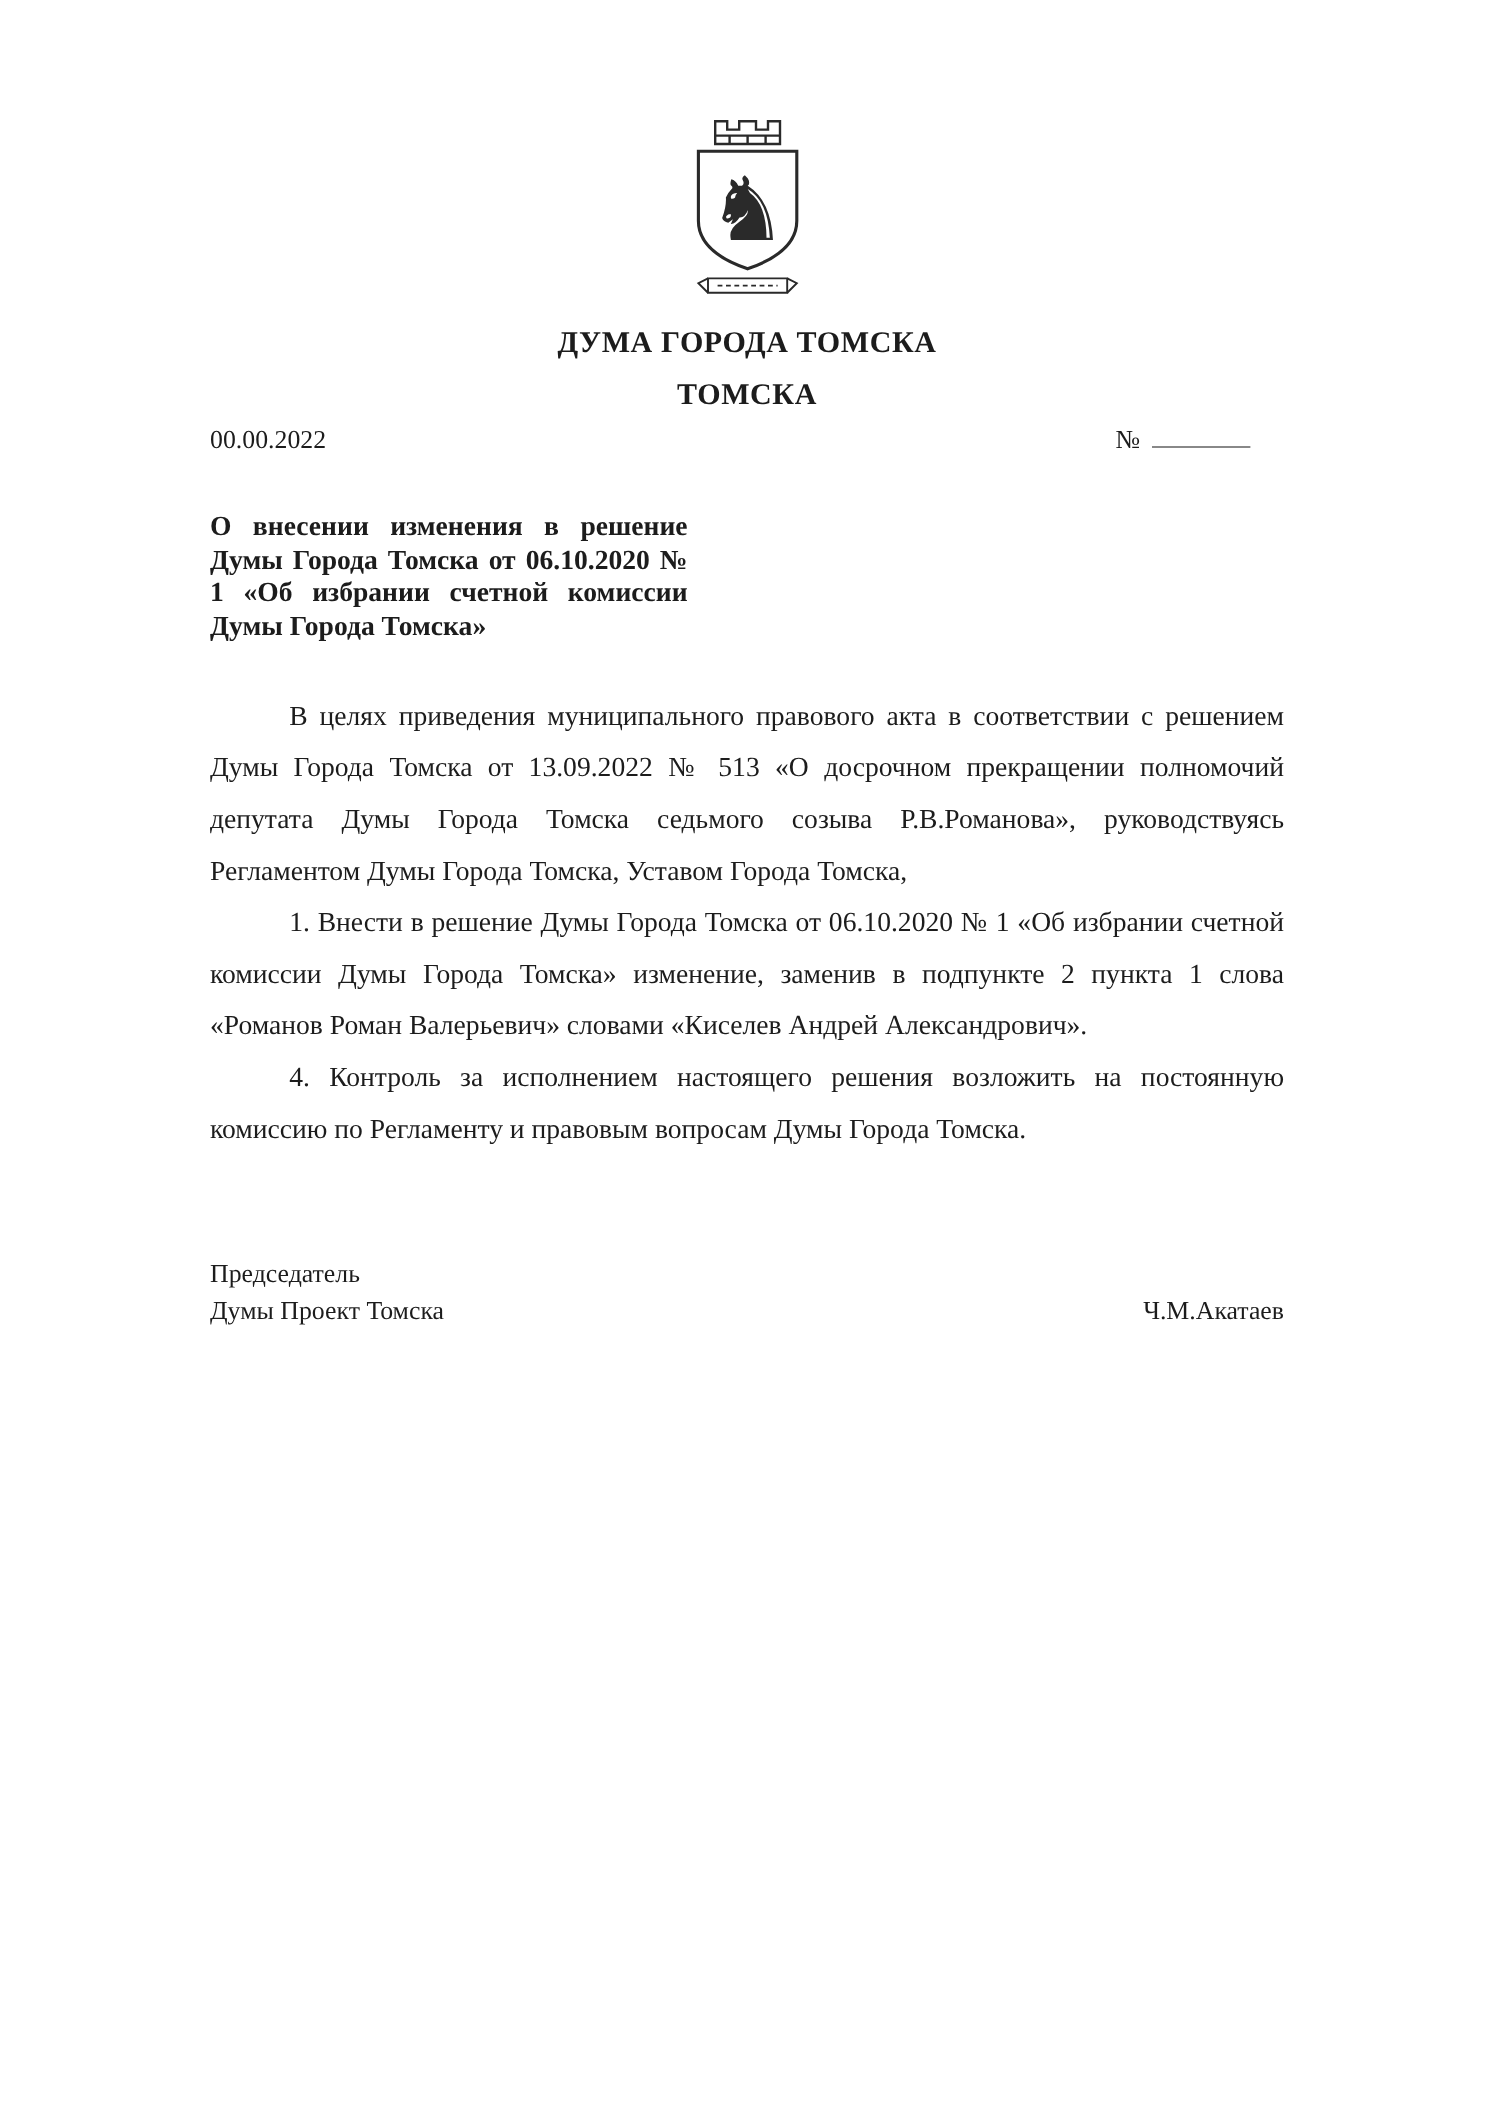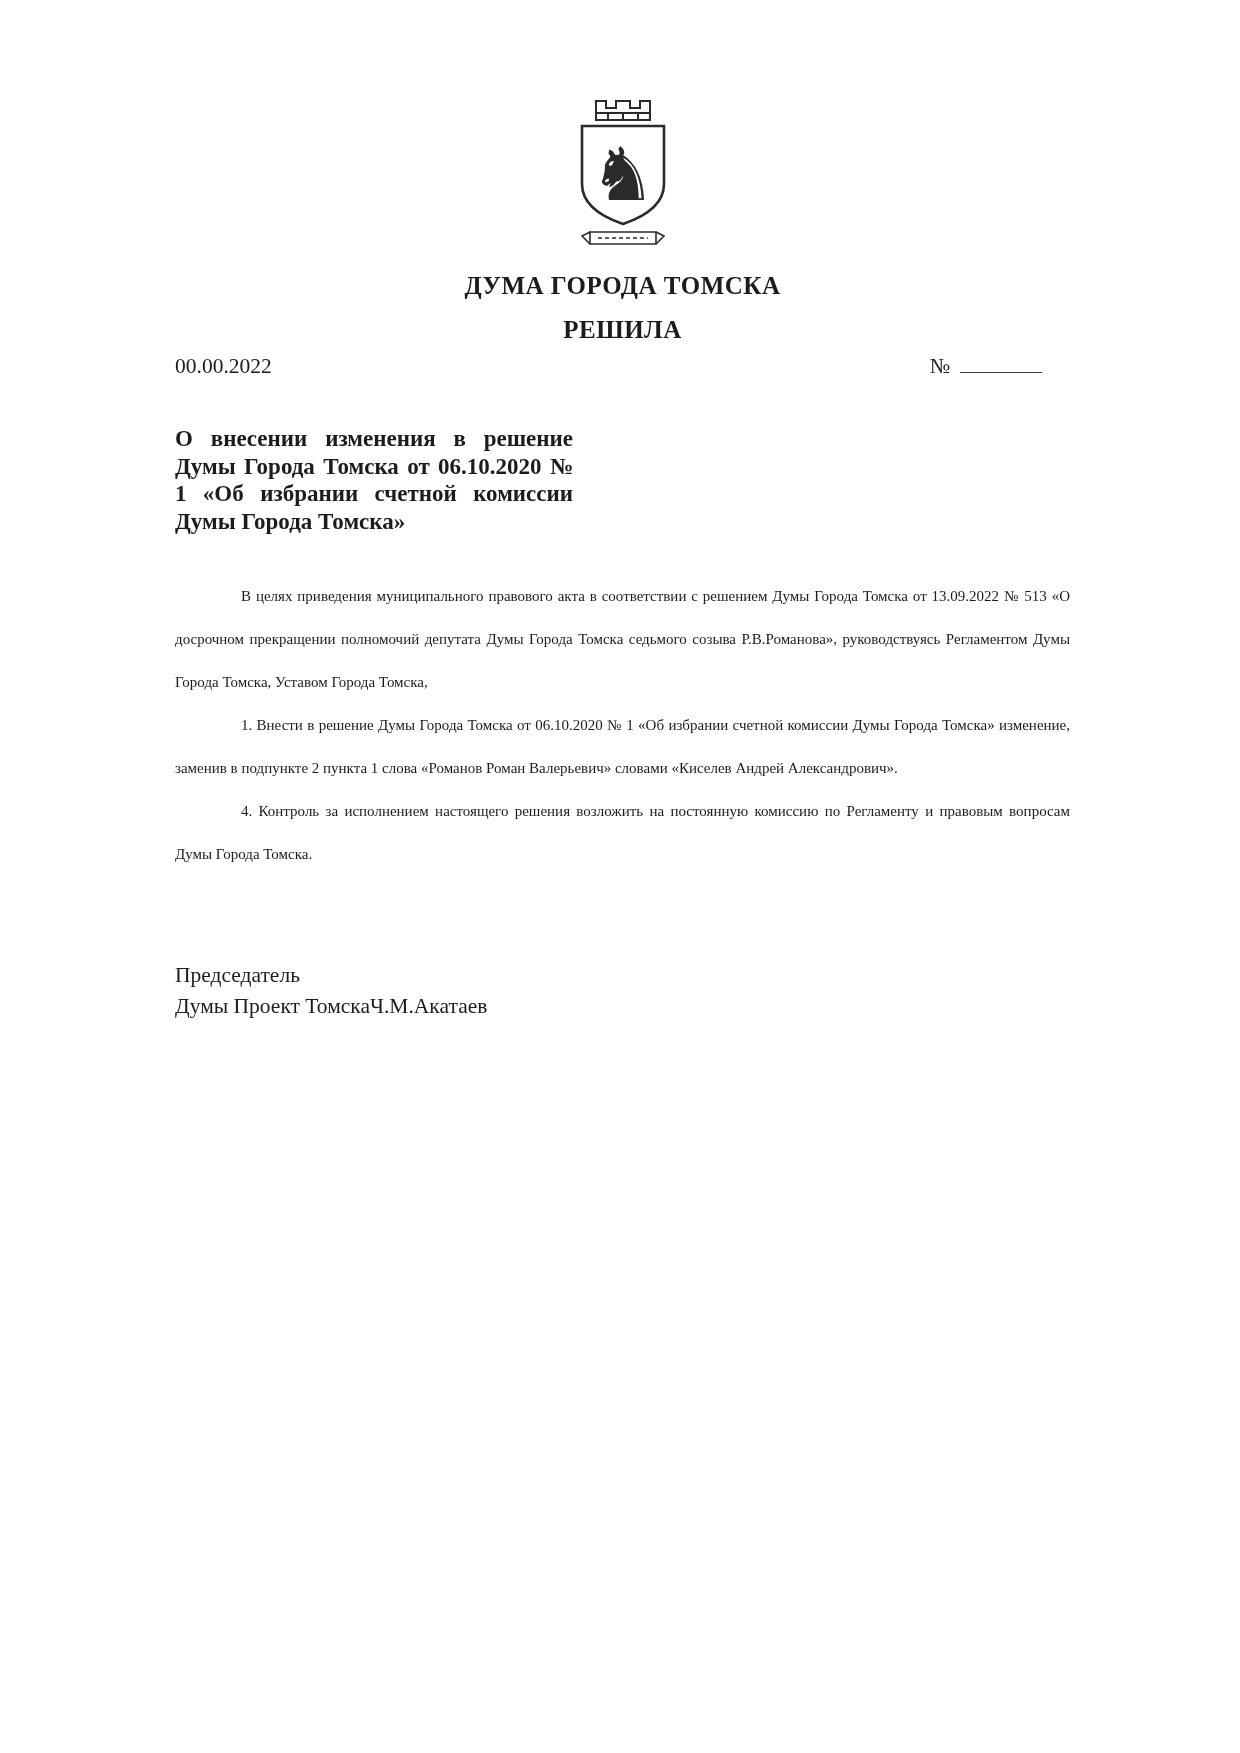--- a/index.html
+++ b/index.html
@@ -66,38 +66,38 @@
   }
   .subject-block {
     width: 398px;
     margin-top: 46px;
     font-weight: bold;
     font-size: 23px;
     line-height: 27.5px;
     text-align: justify;
   }
   .para {
-    font-size: 15px;
+    font-size: 23px;
     line-height: 43px;
     text-align: justify;
     text-indent: 66px;
     margin: 0;
   }
   .preamble {
     margin-top: 40px;
   }
   .resolve-line {
     font-size: 21.5px;
     line-height: 43px;
     text-align: center;
     margin: 6px 0 4px 0;
   }
   .signature-row {
     display: flex;
-    justify-content: flex-start;
+    justify-content: space-between;
     align-items: flex-end;
     margin-top: 84px;
     font-size: 21.5px;
     line-height: 31px;
   }
   .signature-left div { white-space: nowrap; }
   .signature-name { white-space: nowrap; }
   .coa-horse {
     font-family: "DejaVu Sans", sans-serif;
     fill: #2a2a2a;
@@ -126,21 +126,21 @@
 
         <g fill="none" stroke="#2a2a2a" stroke-width="1.6">
           <path d="M30 140 H96 V152 H30 Z"></path>
           <path d="M30 140 L22 144 L30 152"></path>
           <path d="M96 140 L104 144 L96 152"></path>
           <line x1="38" y1="146" x2="88" y2="146" stroke-dasharray="4 3"></line>
         </g>
       </svg>
     </div>
     <h1 class="org-name">ДУМА ГОРОДА ТОМСКА</h1>
-    <h2 class="doc-type">РЕШИЛА</h2>
+    <h2 class="doc-type">ТОМСКА</h2>
   </header>
 
 
   <div class="date-row">
     <span class="date-cell">00.00.2022</span>
     <span class="number-cell">
       <span>№</span><span class="number-blank"></span>
     </span>
   </div>
 

